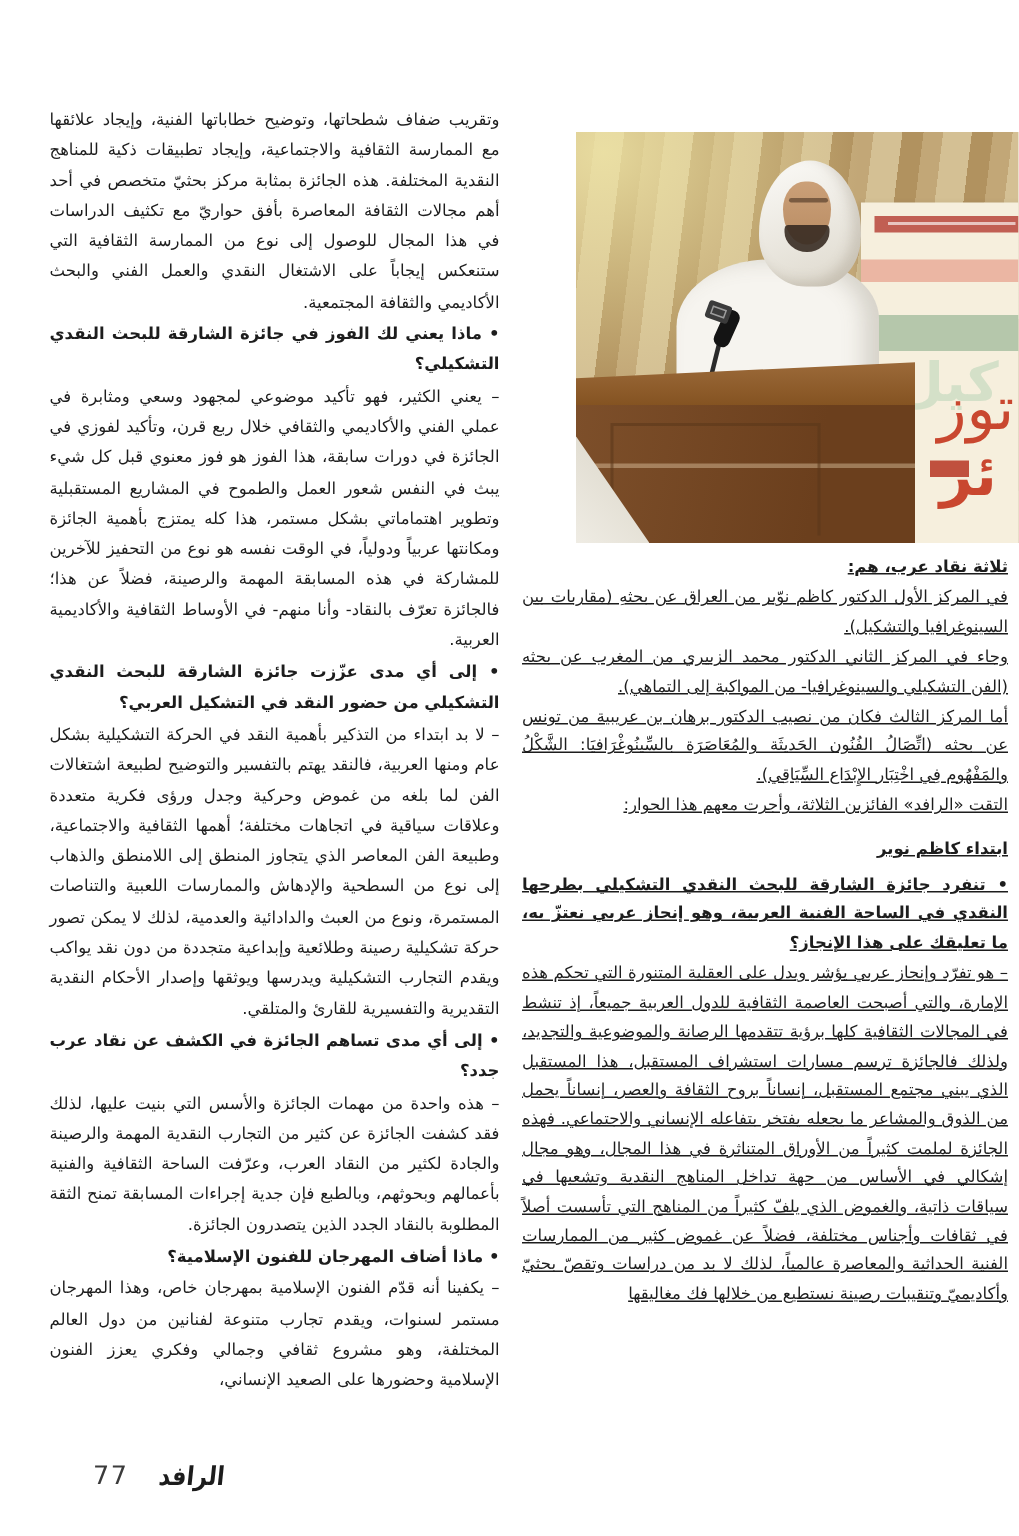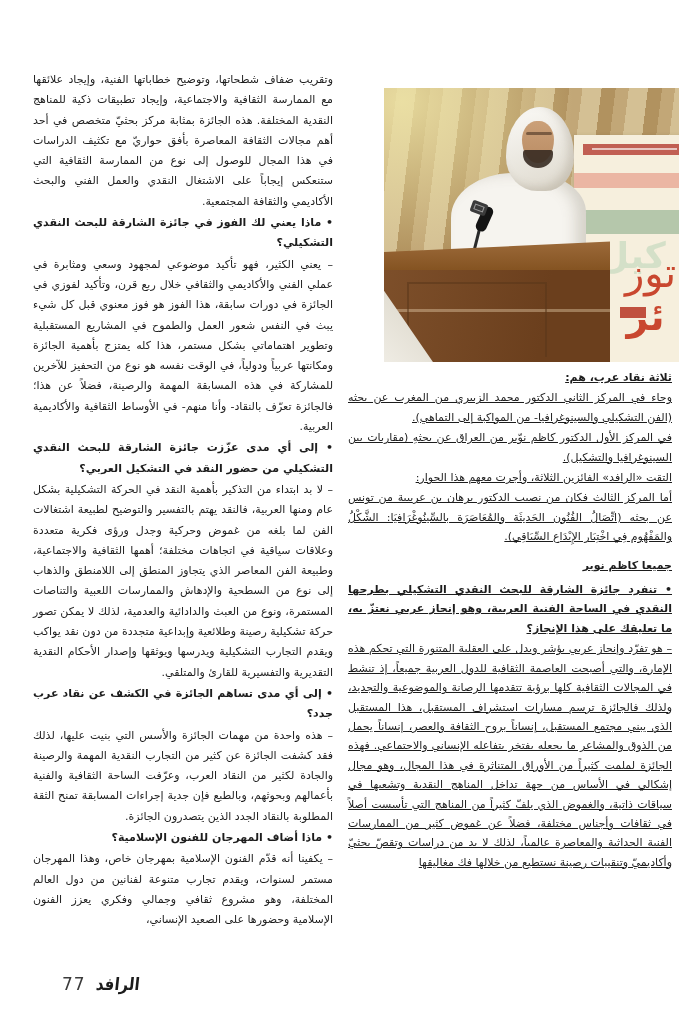--- a/index.html
+++ b/index.html
@@ -76,21 +76,21 @@
           background:linear-gradient(100deg,#7d4f2a,#6b3f1d 70%);}
   .podium-groove{position:absolute;top:56%;left:0;width:100%;height:3px;
           background:rgba(255,235,200,.35);}
   .podium-inset{position:absolute;top:34%;left:10%;width:60%;height:60%;
           border:2px solid rgba(90,55,25,.55);border-bottom:none;}
   .paper-corner{position:absolute;bottom:0;left:0;width:16%;height:26%;
           background:linear-gradient(45deg,#efece4,#d9d4c6);
           clip-path:polygon(0 0,100% 100%,0 100%);}
   
   .pagefoot{position:absolute;left:62px;top:974px;display:flex;direction:ltr;
-          align-items:center;gap:10px;}
+          align-items:center;gap:20px;}
   .pagefoot .num{font-size:17px;color:#3b3b3b;letter-spacing:1px;}
   .pagefoot .logo{font-size:15px;font-weight:bold;color:#1c1c1c;
           transform:skewX(-6deg) scaleY(1.15);}
 </style>
 </head>
 <body>
 
 <div class="page">
 
   <div class="col col-left">
@@ -128,26 +128,26 @@
       <div class="podium">
         <div class="podium-top"></div>
         <div class="podium-front"></div>
         <div class="podium-groove"></div>
         <div class="podium-inset"></div>
       </div>
       <div class="paper-corner"></div>
     </div>
 
     <p class="caption">ثلاثة نقاد عرب، هم:</p>
+    <p>في المركز الأول الدكتور كاظم نوّير من العراق عن بحثهِ (مقاربات بين السينوغرافيا والتشكيل).</p>
     <p>وجاء في المركز الثاني الدكتور محمد الزبيري من المغرب عن بحثه (الفن التشكيلي والسينوغرافيا- من المواكبة إلى التماهي).</p>
-    <p>في المركز الأول الدكتور كاظم نوّير من العراق عن بحثهِ (مقاربات بين السينوغرافيا والتشكيل).</p>
+    <p>أما المركز الثالث فكان من نصيب الدكتور برهان بن عريبية من تونس عن بحثه (اتِّصَالُ الفُنُون الحَديثَة والمُعَاصَرَة بالسِّينُوغْرَافيَا: الشَّكْلُ والمَفْهُوم فِي اخْتِبَار الإِبْدَاع السِّيَاقِي).</p>
     <p>التقت «الرافد» الفائزين الثلاثة، وأجرت معهم هذا الحوار:</p>
-    <p>أما المركز الثالث فكان من نصيب الدكتور برهان بن عريبية من تونس عن بحثه (اتِّصَالُ الفُنُون الحَديثَة والمُعَاصَرَة بالسِّينُوغْرَافيَا: الشَّكْلُ والمَفْهُوم فِي اخْتِبَار الإِبْدَاع السِّيَاقِي).</p>
 
-    <p class="section-heading">جميعا كاظم نوير</p>
+    <p class="section-heading">ابتداء كاظم نوير</p>
     <p class="q">• تنفرد جائزة الشارقة للبحث النقدي التشكيلي بطرحها النقدي في الساحة الفنية العربية، وهو إنجاز عربي نعتزّ به، ما تعليقك على هذا الإنجاز؟</p>
     <p>– هو تفرّد وإنجاز عربي يؤشر ويدل على العقلية المتنورة التي تحكم هذه الإمارة، والتي أصبحت العاصمة الثقافية للدول العربية جميعاً، إذ تنشط في المجالات الثقافية كلها برؤية تتقدمها الرصانة والموضوعية والتجديد، ولذلك فالجائزة ترسم مسارات استشراف المستقبل، هذا المستقبل الذي يبني مجتمع المستقبل، إنساناً بروح الثقافة والعصر، إنساناً يحمل من الذوق والمشاعر ما يجعله يفتخر بتفاعله الإنساني والاجتماعي. فهذه الجائزة لملمت كثيراً من الأوراق المتناثرة في هذا المجال، وهو مجال إشكالي في الأساس من جهة تداخل المناهج النقدية وتشعبها في سياقات ذاتية، والغموض الذي يلفّ كثيراً من المناهج التي تأسست أصلاً في ثقافات وأجناس مختلفة، فضلاً عن غموض كثير من الممارسات الفنية الحداثية والمعاصرة عالمياً، لذلك لا بد من دراسات وتقصّ بحثيّ وأكاديميّ وتنقيبات رصينة نستطيع من خلالها فك مغاليقها</p>
   </div>
 
   <div class="pagefoot">
     <span class="num">77</span>
     <span class="logo">الرافد</span>
   </div>
 
 </div>

